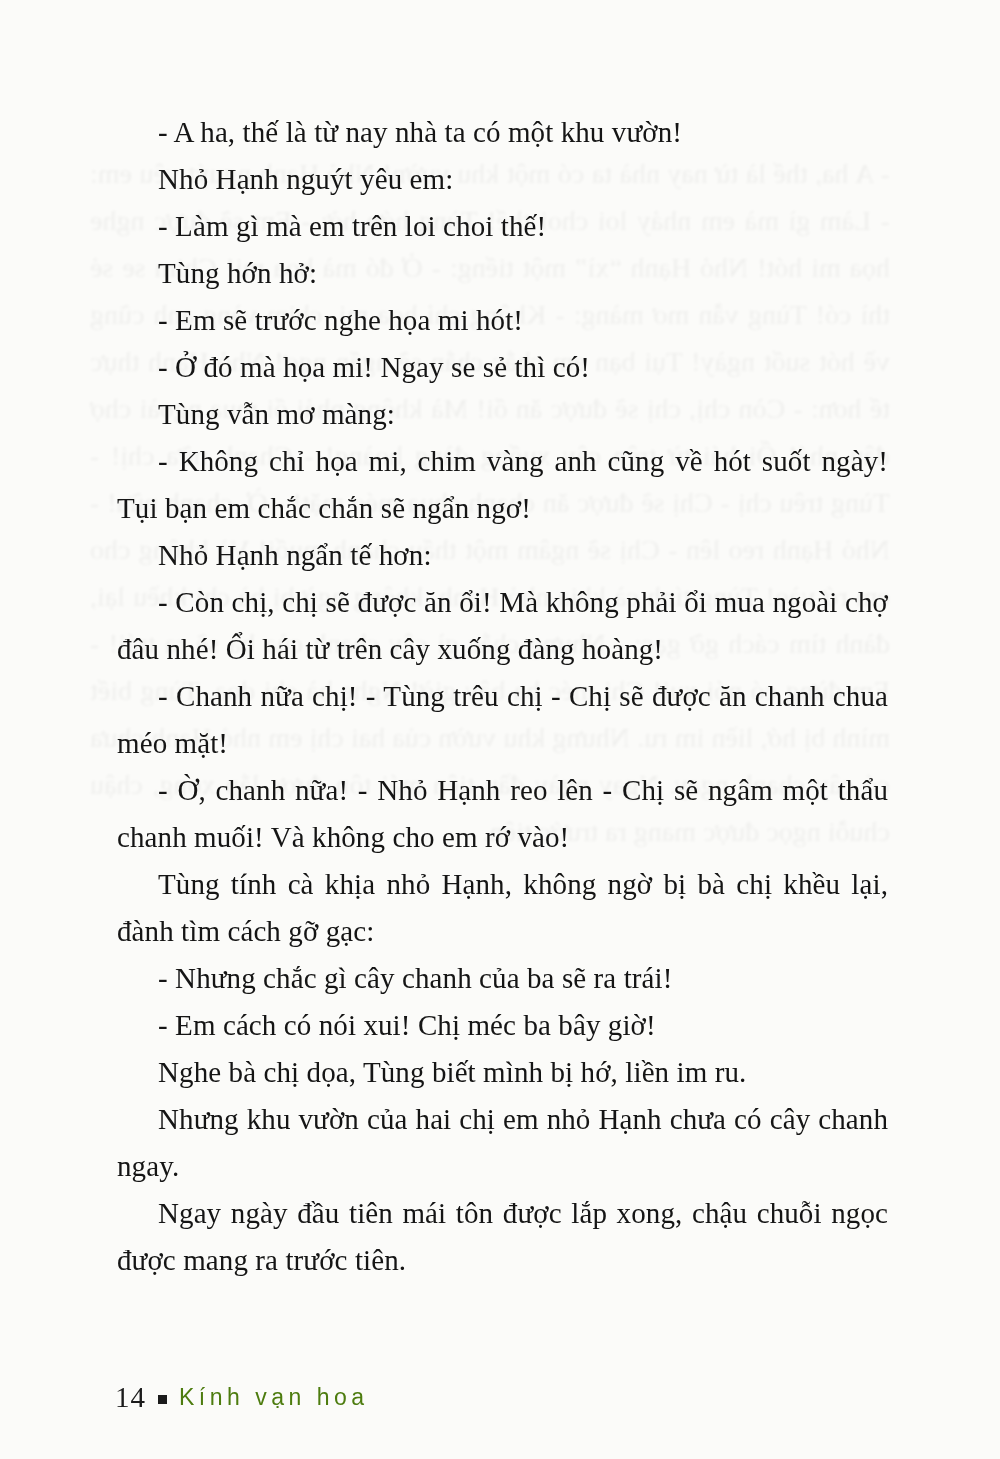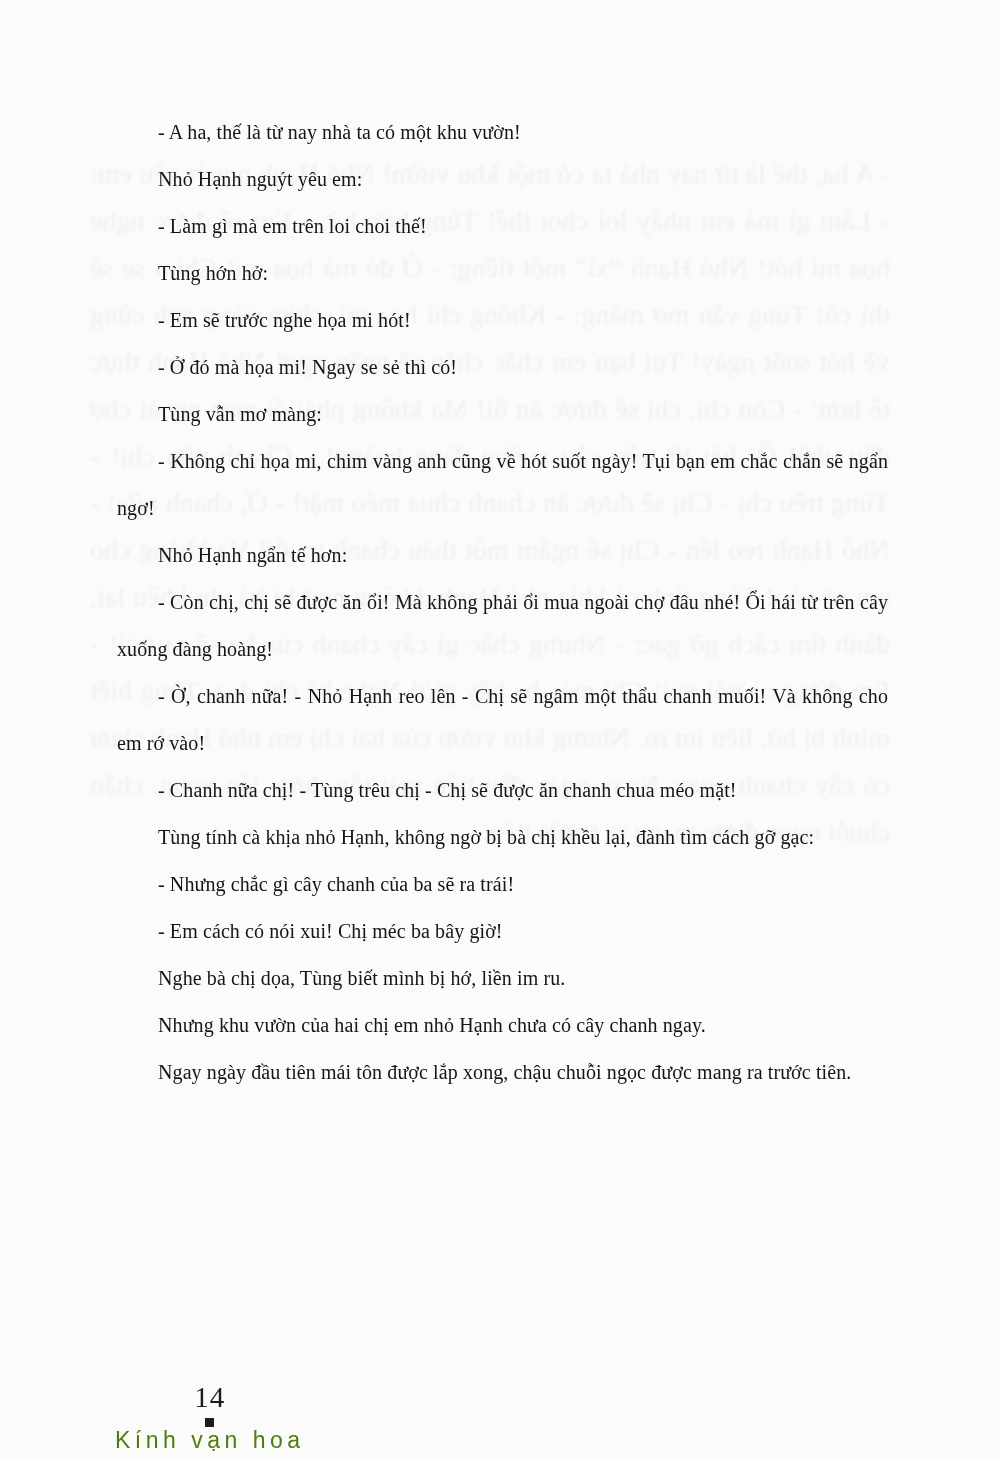--- a/index.html
+++ b/index.html
@@ -28,37 +28,36 @@
     text-align: justify;
     color: #000;
     pointer-events: none;
     user-select: none;
   }
   .text-block {
     position: absolute;
     left: 117px;
     top: 109px;
     width: 771px;
-    font-size: 20px;
+    font-size: 29px;
     line-height: 47px;
     text-align: justify;
     letter-spacing: 0.1px;
   }
   .para {
     margin: 0;
     text-indent: 41px;
   }
   .footer {
     position: absolute;
     left: 115px;
     top: 1381px;
     display: flex;
     align-items: center;
     color: #1b1b1b;
-    flex-direction: column;
   }
   .page-num {
     font-family: "Liberation Serif", "DejaVu Serif", serif;
     font-size: 29px;
     letter-spacing: 1px;
   }
   .sep {
     width: 9px;
     height: 9px;
     background: #1b1b1b;
@@ -85,22 +84,22 @@
     <p class="para">- A ha, thế là từ nay nhà ta có một khu vườn!</p>
     <p class="para">Nhỏ Hạnh nguýt yêu em:</p>
     <p class="para">- Làm gì mà em trên loi choi thế!</p>
     <p class="para">Tùng hớn hở:</p>
     <p class="para">- Em sẽ trước nghe họa mi hót!</p>
     <p class="para">- Ở đó mà họa mi! Ngay se sẻ thì có!</p>
     <p class="para">Tùng vẫn mơ màng:</p>
     <p class="para">- Không chỉ họa mi, chim vàng anh cũng về hót suốt ngày! Tụi bạn em chắc chắn sẽ ngẩn ngơ!</p>
     <p class="para">Nhỏ Hạnh ngẩn tế hơn:</p>
     <p class="para">- Còn chị, chị sẽ được ăn ổi! Mà không phải ổi mua ngoài chợ đâu nhé! Ổi hái từ trên cây xuống đàng hoàng!</p>
+    <p class="para">- Chanh nữa chị! - Tùng trêu chị - Chị sẽ được ăn chanh chua méo mặt!</p>
     <p class="para">- Ờ, chanh nữa! - Nhỏ Hạnh reo lên - Chị sẽ ngâm một thẩu chanh muối! Và không cho em rớ vào!</p>
-    <p class="para">- Chanh nữa chị! - Tùng trêu chị - Chị sẽ được ăn chanh chua méo mặt!</p>
     <p class="para">Tùng tính cà khịa nhỏ Hạnh, không ngờ bị bà chị khều lại, đành tìm cách gỡ gạc:</p>
     <p class="para">- Nhưng chắc gì cây chanh của ba sẽ ra trái!</p>
     <p class="para">- Em cách có nói xui! Chị méc ba bây giờ!</p>
     <p class="para">Nghe bà chị dọa, Tùng biết mình bị hớ, liền im ru.</p>
     <p class="para">Nhưng khu vườn của hai chị em nhỏ Hạnh chưa có cây chanh ngay.</p>
     <p class="para">Ngay ngày đầu tiên mái tôn được lắp xong, chậu chuỗi ngọc được mang ra trước tiên.</p>
   </main>
 
   <footer class="footer">
     <span class="page-num">14</span>

